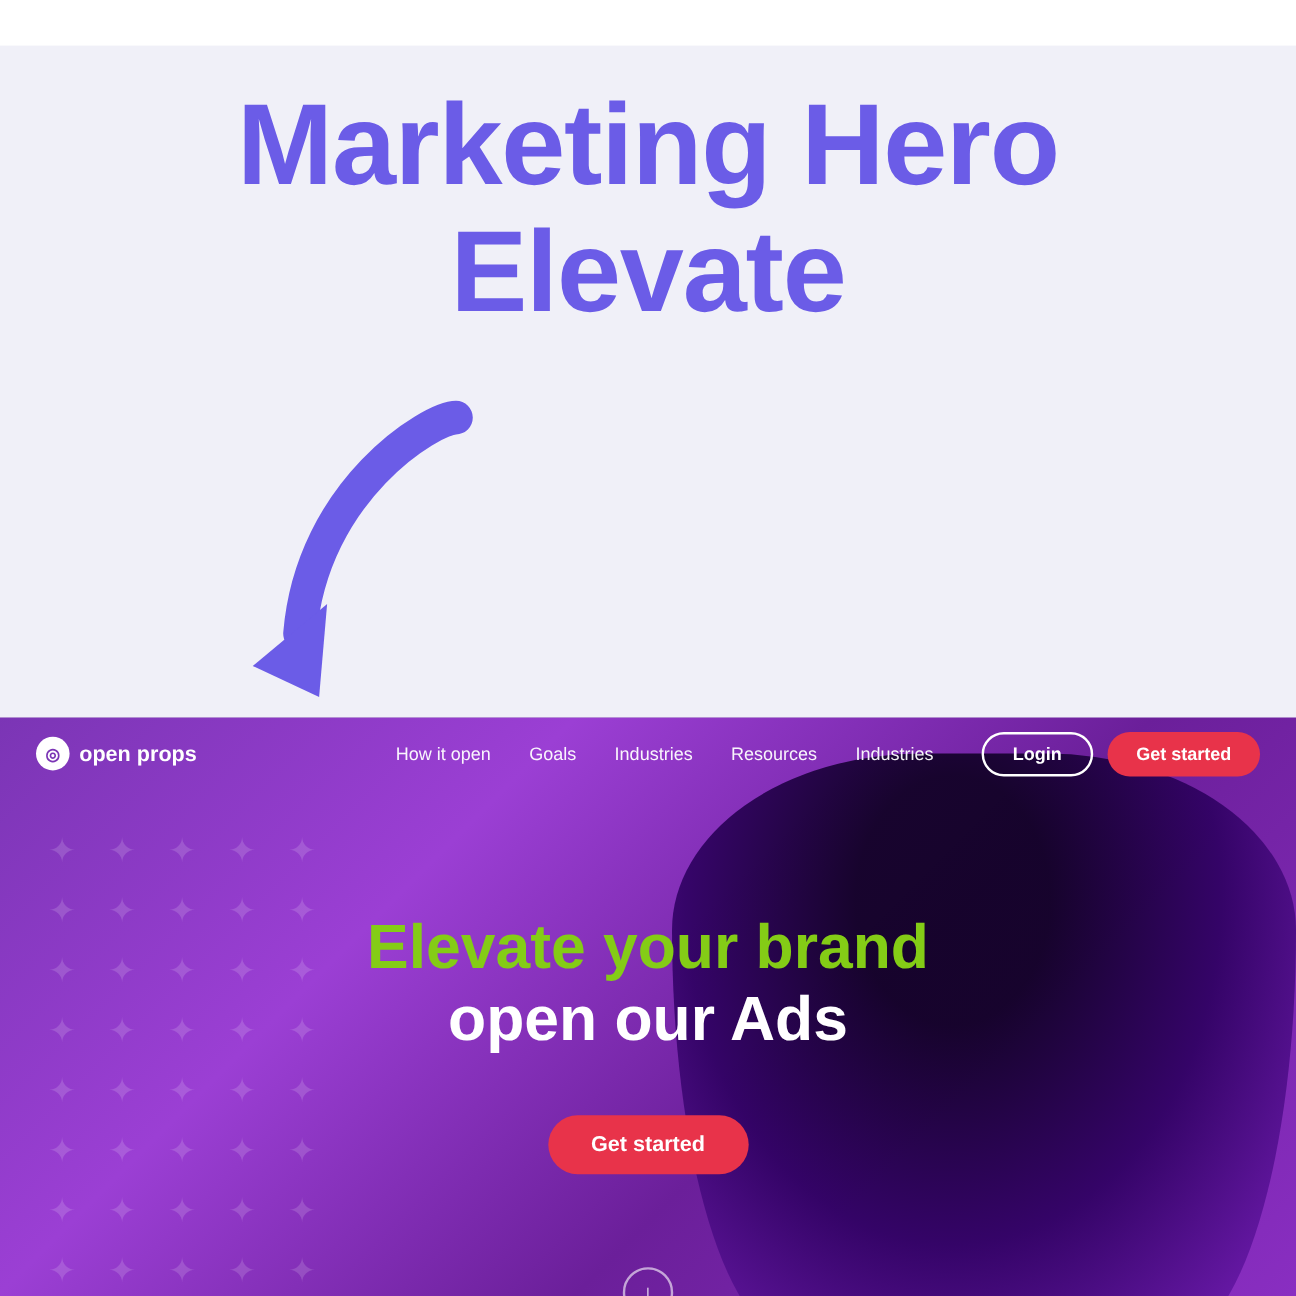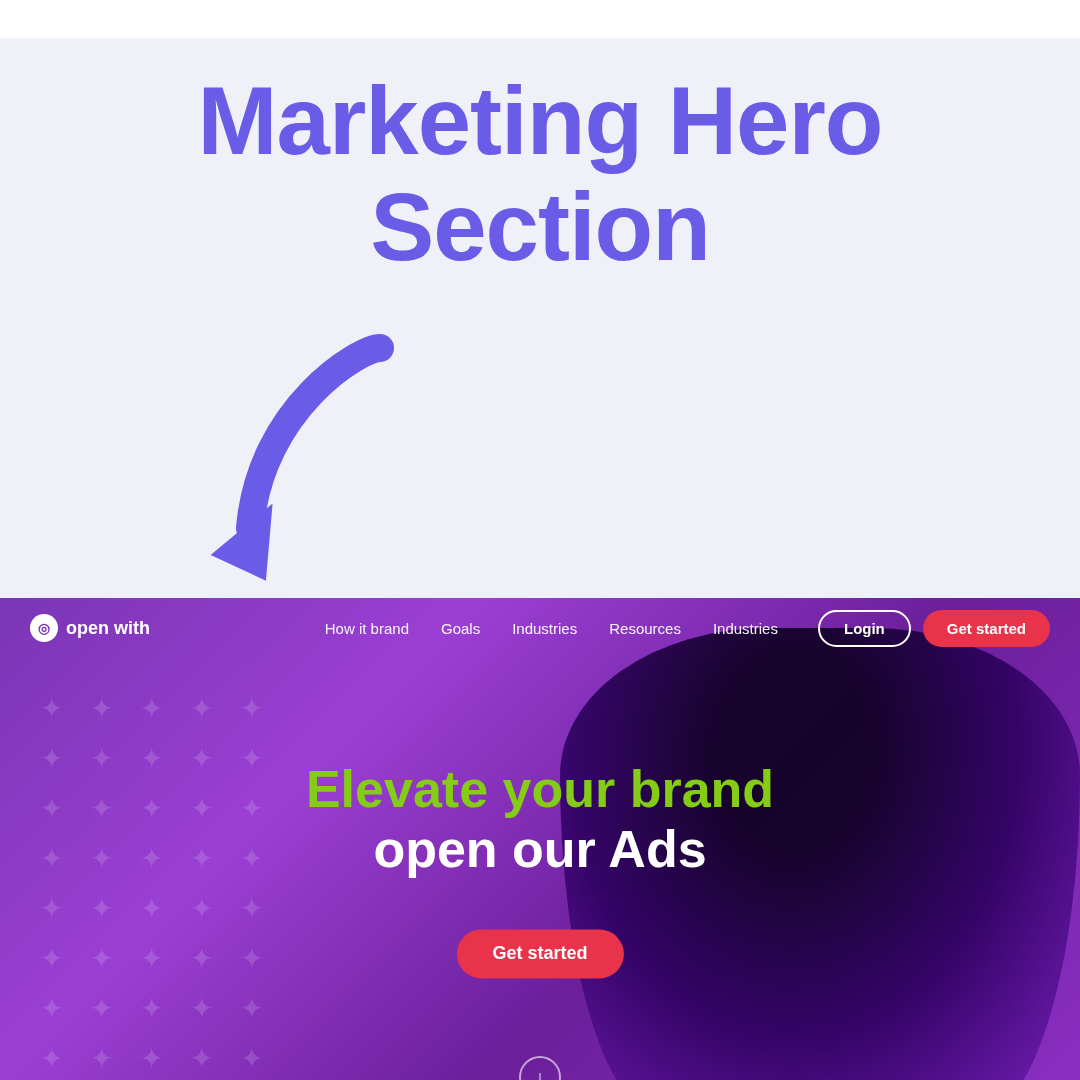--- a/index.html
+++ b/index.html
@@ -222,21 +222,21 @@
       cursor: pointer;
       z-index: 10;
     }
   </style>
 </head>
 <body>
 
 <div class="annotation-section">
   <h1 class="annotation-title">
     <span>Marketing Hero</span><br>
-    <span>Section</span>
+    <span>Elevate</span>
   </h1>
 
   <div class="arrow-container">
     <svg class="arrow-svg" viewBox="0 0 220 260" fill="none" xmlns="http://www.w3.org/2000/svg">
       <path d="M 180 20 C 160 20, 60 80, 50 200" stroke="#6b5ce7" stroke-width="28" stroke-linecap="round" fill="none"></path>
       <polygon points="10,220 80,180 60,255" fill="#6b5ce7" transform="rotate(-10, 50, 220)"></polygon>
     </svg>
   </div>
 </div>
 
@@ -315,25 +315,25 @@
          z-index: 2;
          opacity: 0.9;
        ">
   </div>
 
   <nav class="navbar">
     <div class="nav-logo">
       <div class="nav-logo-icon">
         <span>◎</span>
       </div>
-      <span>open with</span>
+      <span>open props</span>
     </div>
 
     <div class="nav-links">
-      <a class="nav-link">How it brand</a>
+      <a class="nav-link">How it open</a>
       <a class="nav-link">Goals</a>
       <a class="nav-link">Industries</a>
       <a class="nav-link">Resources</a>
       <a class="nav-link">Industries</a>
     </div>
 
     <div class="nav-actions">
       <button class="btn-login">Login</button>
       <button class="btn-get-started-nav">Get started</button>
     </div>

